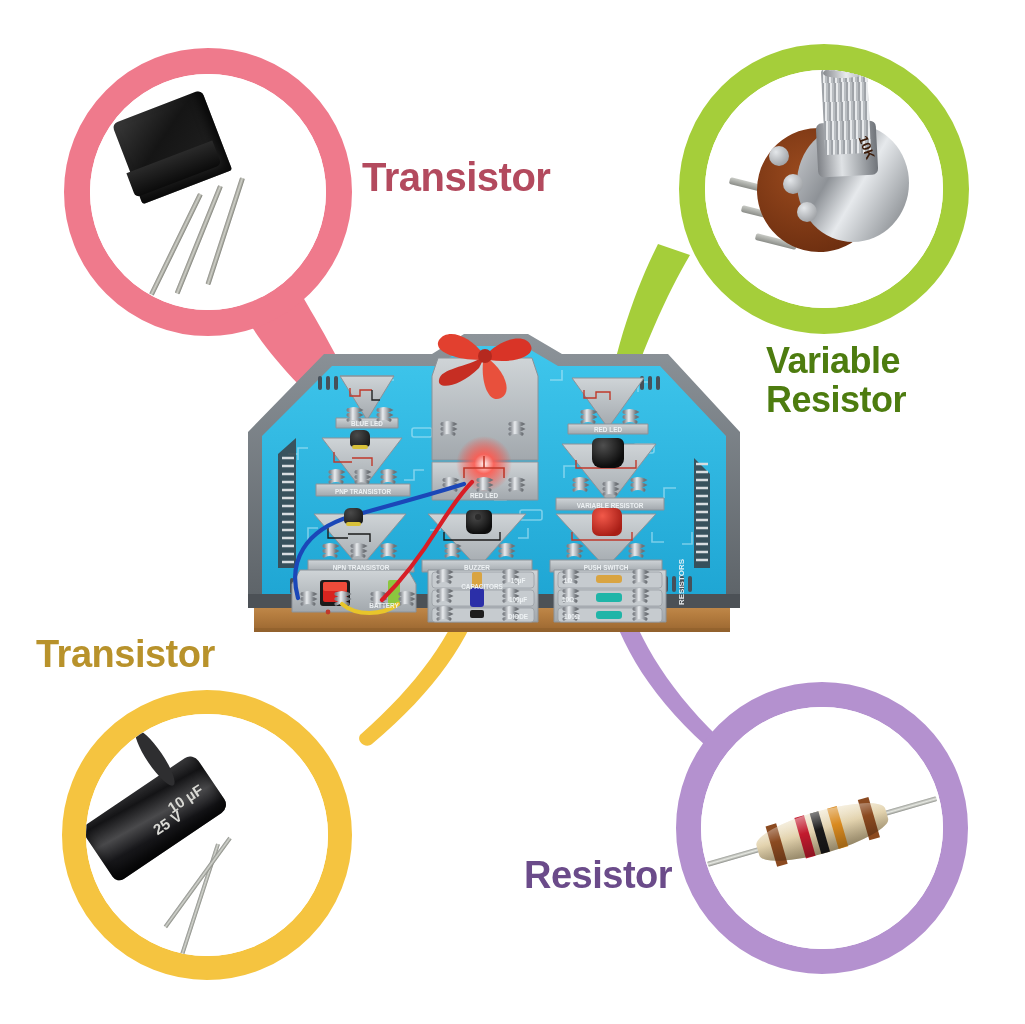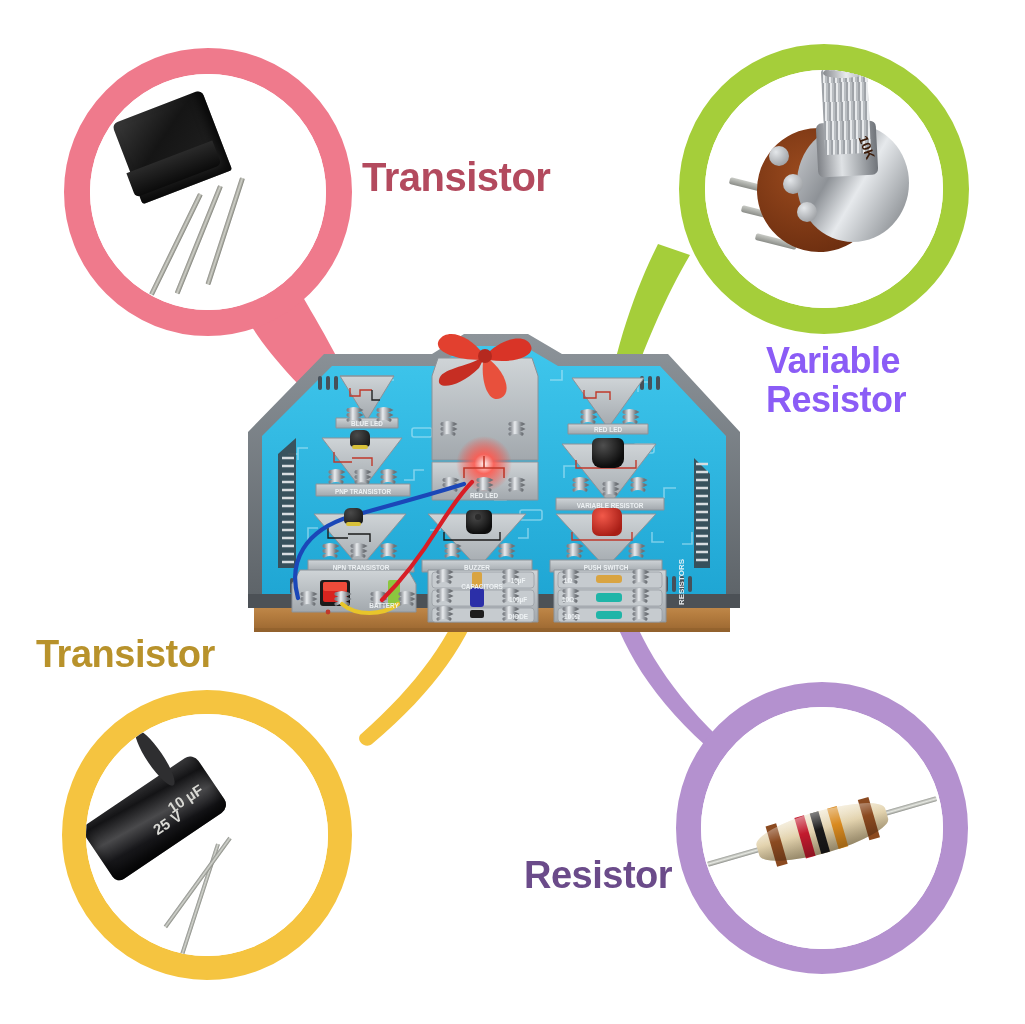--- a/index.html
+++ b/index.html
@@ -346,21 +346,21 @@
                   background:linear-gradient(90deg,#7e8186,#dfe2e5 40%,#a9adb1 70%,#70747a);transform:rotate(-3deg);"></div>
 
       <div class="pot-shaft" style="left:118px;top:-2px;width:46px;height:86px;transform:rotate(-3deg);
                   background:repeating-linear-gradient(90deg,#9fa3a8 0 2px,#e8eaec 2px 4px,#babec2 4px 6px);
                   border-radius:4px 4px 2px 2px;"></div>
       <div style="position:absolute;left:118px;top:-4px;width:46px;height:12px;border-radius:50%;background:linear-gradient(90deg,#86898e,#e9ebed,#9da1a5);transform:rotate(-3deg);"></div>
 
       <div style="position:absolute;left:150px;top:70px;color:#3a1a08;font-size:13px;font-weight:bold;transform:rotate(70deg);font-family:'Liberation Sans',sans-serif;">10K</div>
     </div>
   </div>
-  <div class="callout-label" style="left:766px;top:342px;font-size:36px;color:#8b5cf6;text-align:left;">Variable<br>Resistor</div>
+  <div class="callout-label" style="left:766px;top:342px;font-size:36px;color:#4d7c0f;text-align:left;">Variable<br>Resistor</div>
 
   <div class="ring" style="left:62px;top:690px;width:290px;height:290px;border:24px solid #F5C440;"></div>
   <div class="lens" style="left:86px;top:714px;width:242px;height:242px;">
     <div style="position:absolute;left:0;top:0;width:242px;height:242px;">
       <div class="cap-lead" style="left:130px;top:130px;width:4px;height:118px;transform:rotate(18deg);transform-origin:top center;"></div>
       <div class="cap-lead" style="left:142px;top:124px;width:4px;height:110px;transform:rotate(36deg);transform-origin:top center;"></div>
       <div class="cap-can" style="left:36px;top:36px;width:66px;height:136px;transform:rotate(56deg);
                   background:linear-gradient(95deg,#3c3c3e 0%,#141416 22%,#4a4a4c 48%,#17171a 72%,#0b0b0c 100%);
                   box-shadow:inset -8px 0 12px rgba(0,0,0,.65);"></div>
       <div style="position:absolute;left:36px;top:36px;width:66px;height:16px;border-radius:50%;background:#2e2e30;transform:rotate(56deg);"></div>

